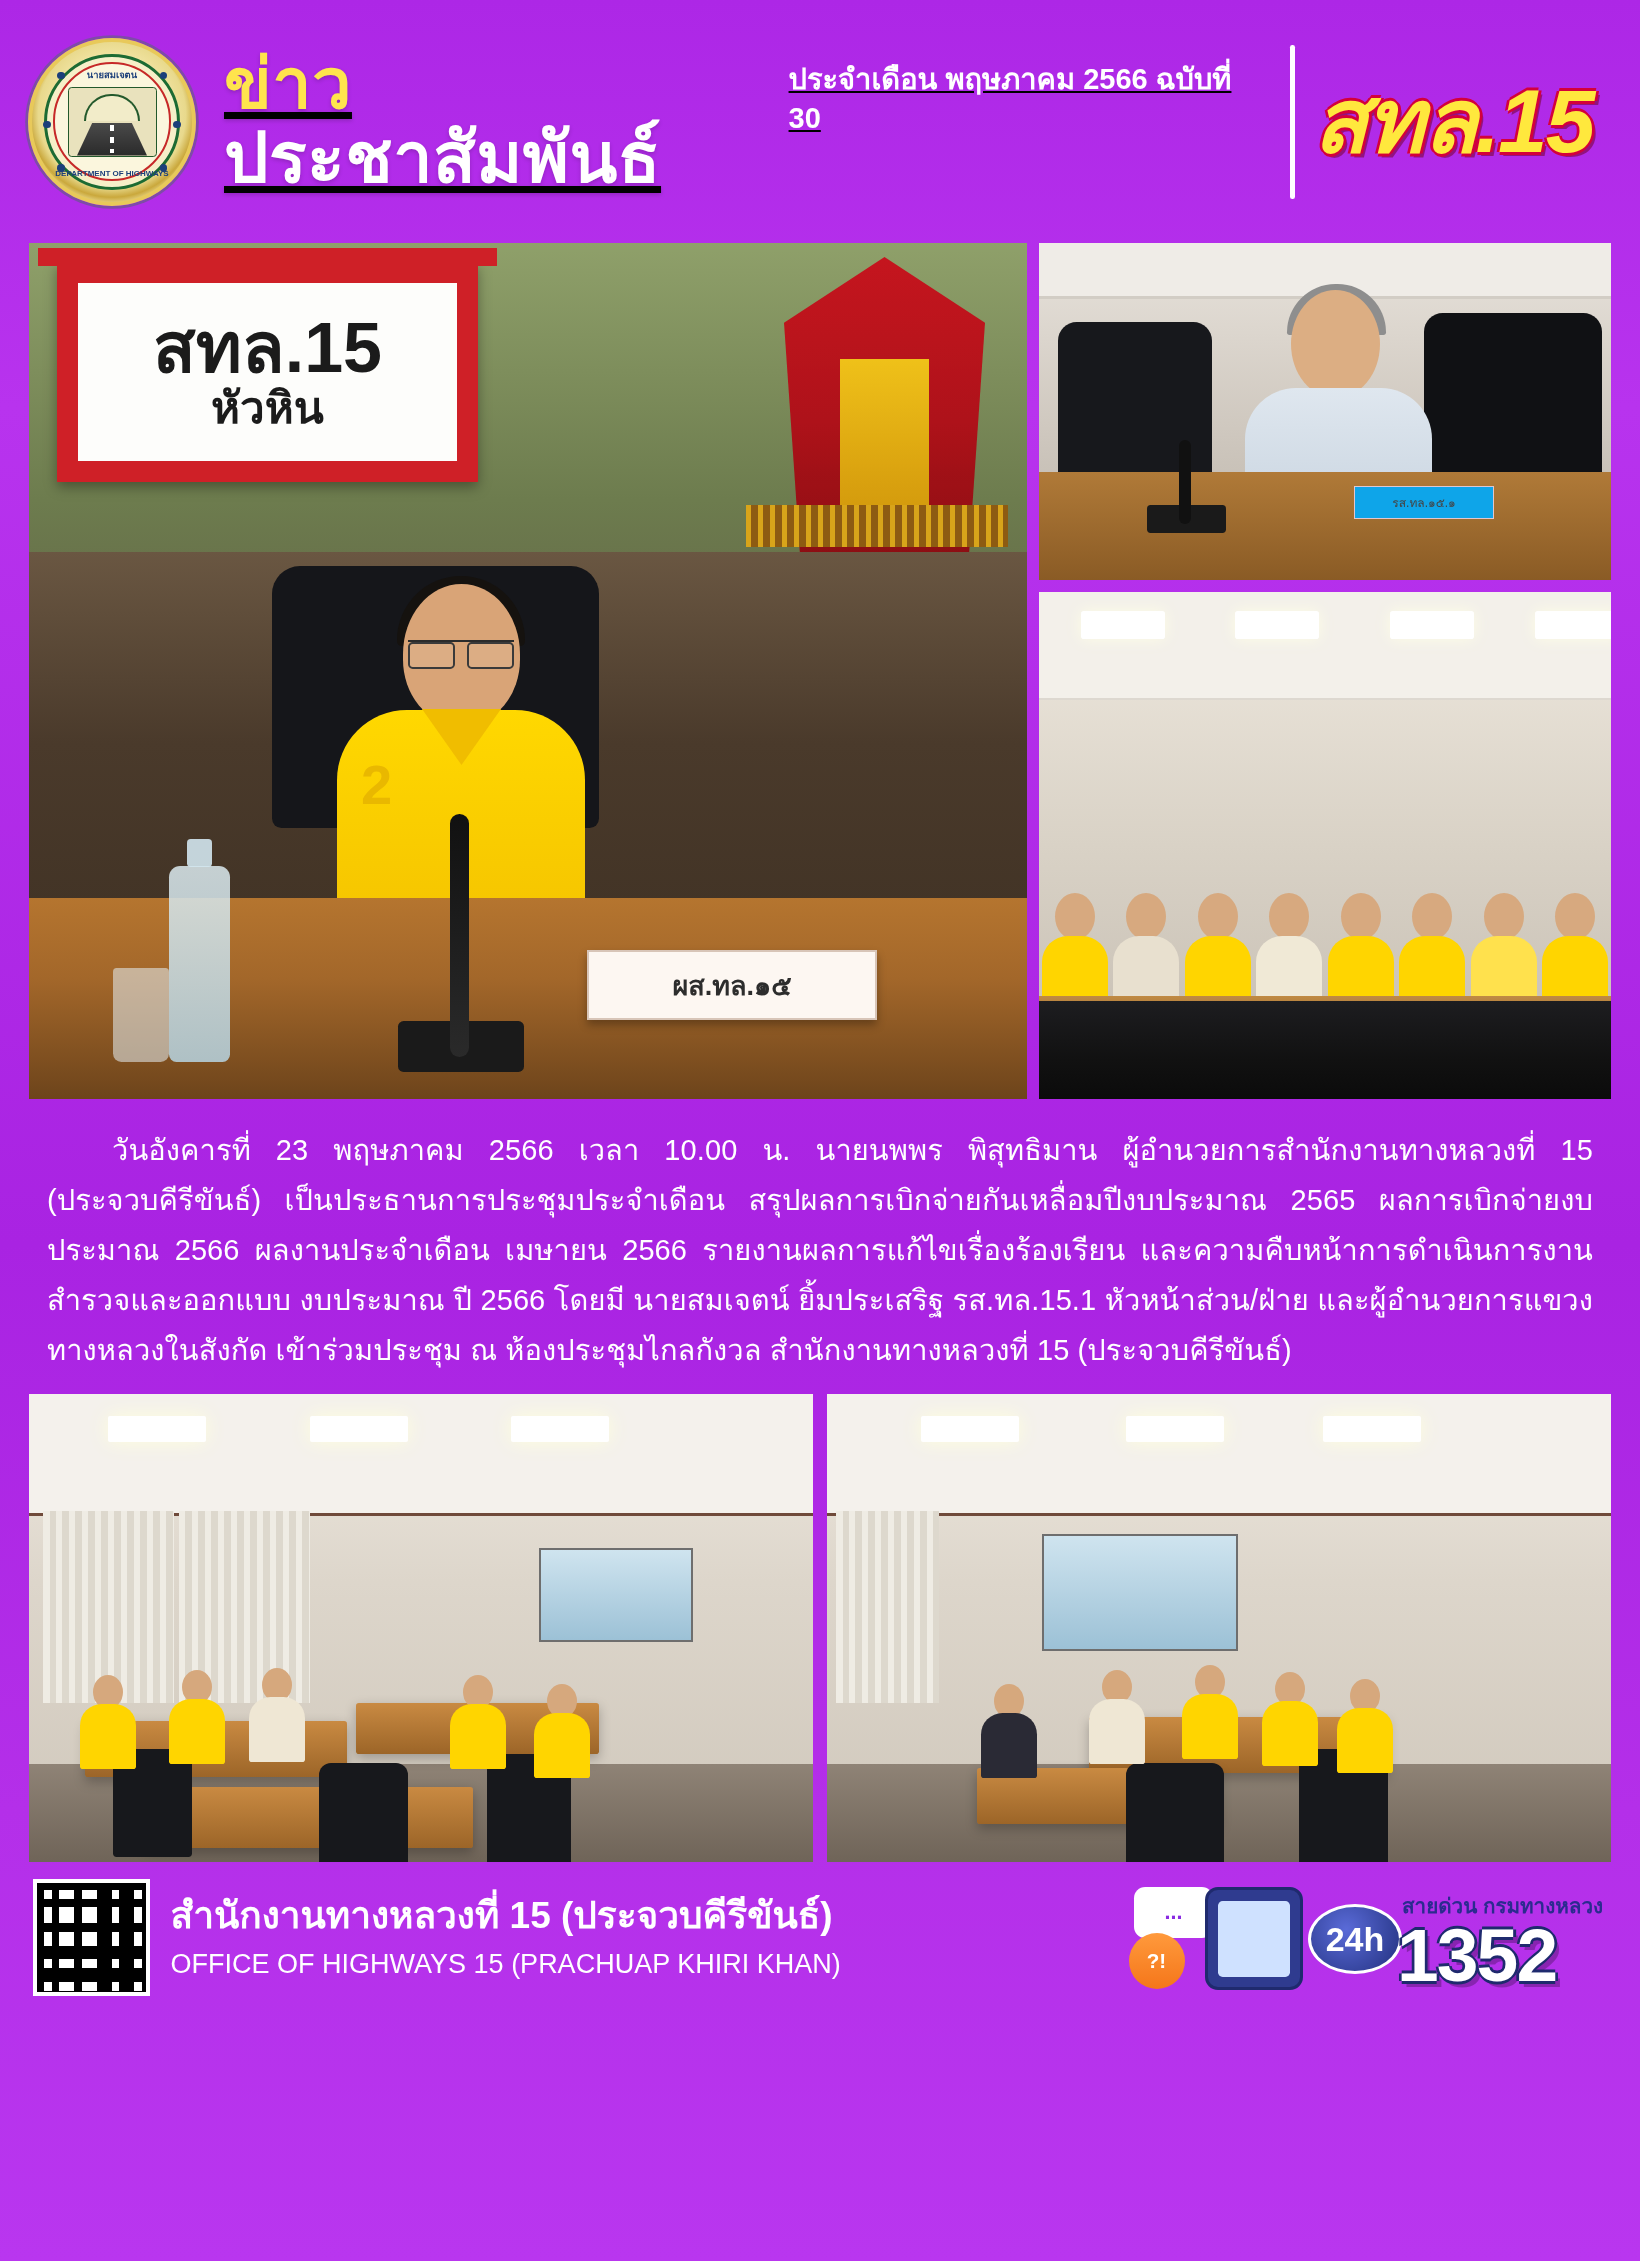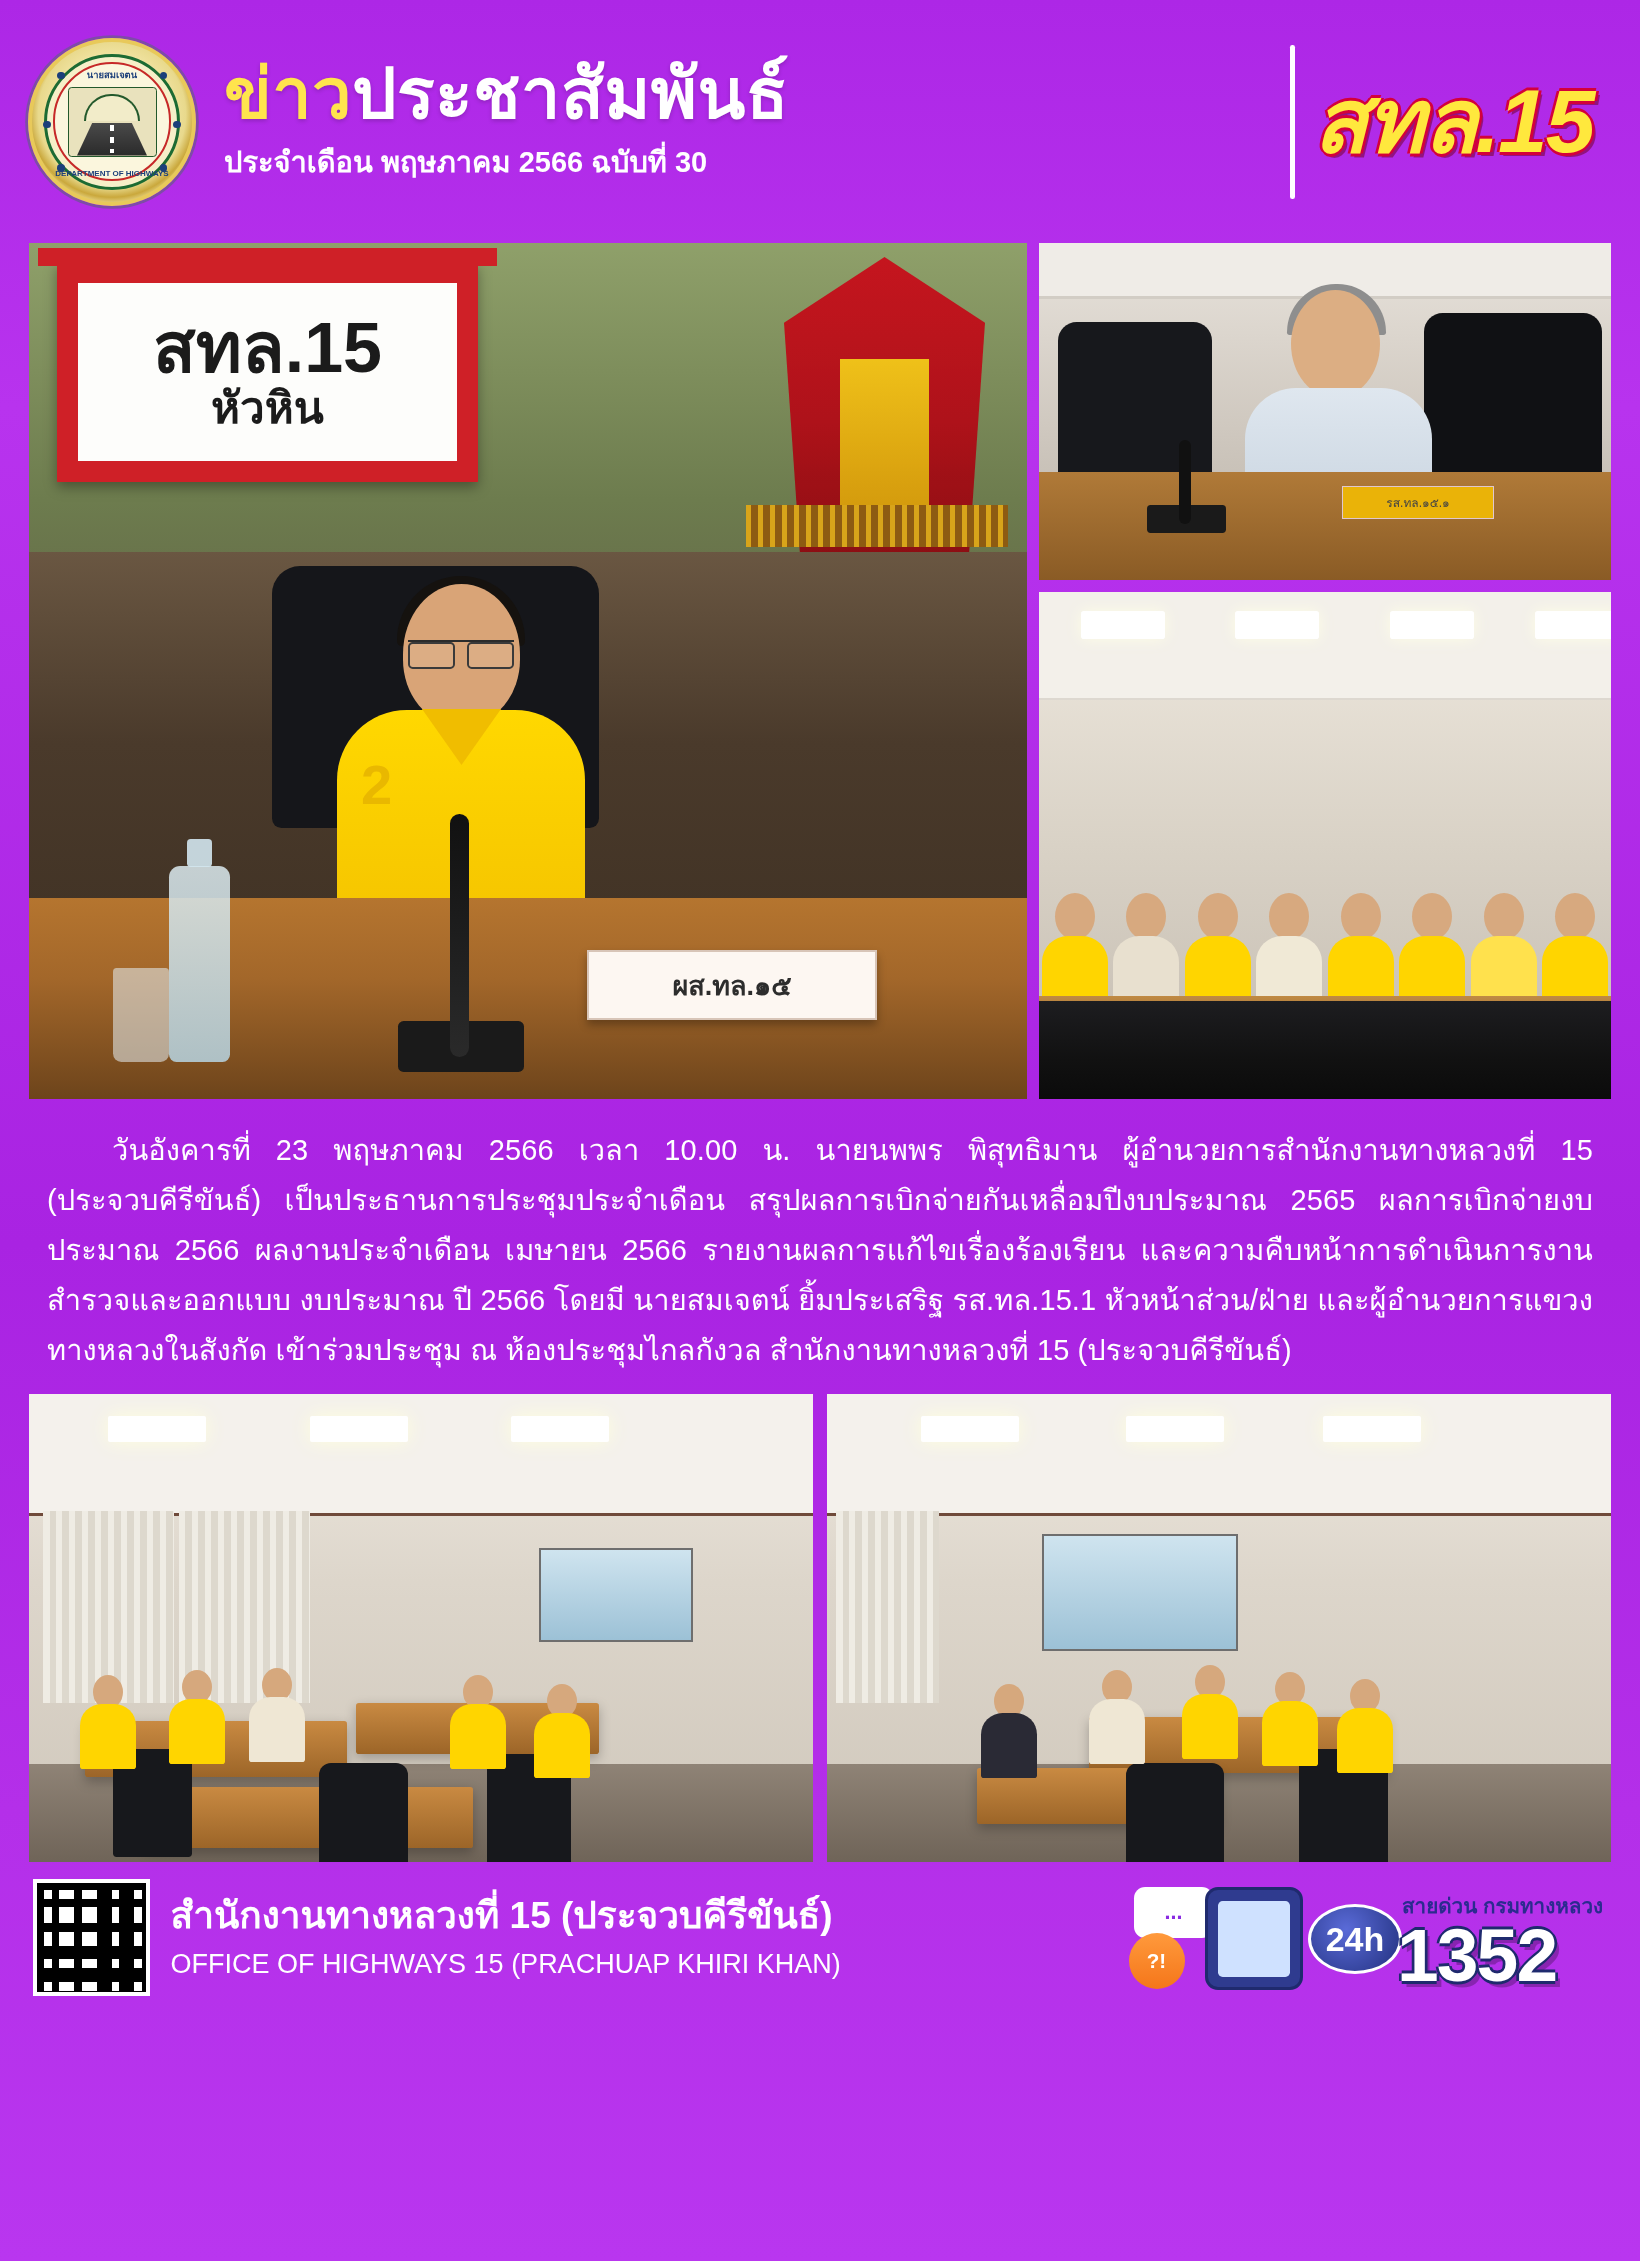--- a/index.html
+++ b/index.html
@@ -111,23 +111,24 @@
     position: absolute;
     width: 7.5px; height: 7.5px;
     border-radius: 50%;
     background: #1c3f7a;
   }
 
   .header-titles {
     flex: 1;
     padding-left: 28px;
     display: flex;
-    flex-direction: column;
+    flex-direction: row;
     justify-content: center;
     align-items: flex-start;
+    text-decoration: underline;
   }
   .title-main {
     font-size: 70px;
     font-weight: bold;
     color: #ffffff;
     line-height: 1.05;
     letter-spacing: 0.5px;
     text-shadow: 0 1.9px 4.7px rgba(0,0,0,.18);
   }
   .title-main .accent { color: #ffe44d; }
@@ -325,21 +326,21 @@
   .p2 { width: 100%; height: 337px; background: #3c3c3c; }
   .p2 .wall { position:absolute; inset:0; background: linear-gradient(180deg,#e8e3dc 0%, #cfc8bf 55%, #b9b2a8 100%); }
   .p2 .ceiling { position:absolute; left:0; right:0; top:0; height:56px; background:#efece7; border-bottom: 3.7px solid #d2cdc5; }
   .p2 .chairL { position:absolute; left:18.7px; top:79px; width:154px; height:178px; background:#17181c; border-radius:18.7px 18.7px 4.7px 4.7px; }
   .p2 .chairR { position:absolute; right:9.4px; top:70px; width:178px; height:196px; background:#101114; border-radius:18.7px 18.7px 4.7px 4.7px; }
   .p2 .person { position:absolute; left:201px; top:47px; width:196px; height:243px; }
   .p2 .person .head { position:absolute; left:51px; top:0; width:89px; height:108px; border-radius:50%; background:#dcae83; }
   .p2 .person .hair { position:absolute; left:47px; top:-5.6px; width:99px; height:51px; border-radius:51px 51px 2.8px 2.8px; background:#8e8e8e; }
   .p2 .person .shirt { position:absolute; left:4.7px; top:98px; width:187px; height:150px; background:linear-gradient(180deg,#dfe7ef,#c6d2de); border-radius:51px 51px 4.7px 4.7px; }
   .p2 .table { position:absolute; left:0; right:0; bottom:0; height:108px; background: linear-gradient(180deg,#b07a38,#8a5b25); }
-  .p2 .plate { position:absolute; right:117px; bottom:61px; width:152px; height:33px; background:#eab308; border:1.9px solid #e0c7cf; display:flex;align-items:center;justify-content:center; font-size:12px; color:#444; }
+  .p2 .plate { position:absolute; right:117px; bottom:61px; width:140px; height:33px; background:#0ea5e9; border:1.9px solid #e0c7cf; display:flex;align-items:center;justify-content:center; font-size:12px; color:#444; }
   .p2 .mic { position:absolute; left:140px; bottom:56px; width:12px; height:84px; background:#111; border-radius:6px; }
   .p2 .micbase { position:absolute; left:108px; bottom:47px; width:79px; height:28px; background:#1a1a1a; border-radius:3.7px; }
 
   
   .p3 { width: 100%; flex: 1; background: #5a5a5a; }
   .p3 .wall { position:absolute; inset:0; background: linear-gradient(180deg,#efe9df 0%, #d9d2c6 50%, #c3bbb0 100%); }
   .p3 .ceiling { position:absolute; left:0; right:0; top:0; height:108px; background:#f3f0ea; border-bottom:2.8px solid #ddd8d0; }
   .p3 .lightpanel { position:absolute; top:18.7px; width:84px; height:28px; background:#ffffff; border-radius:2.8px; box-shadow:0 0 15px rgba(255,255,230,.9); }
   .p3 .row { position:absolute; left:0; right:0; bottom:89px; height:140px; display:flex; align-items:flex-end; justify-content:space-around; }
   .p3 .pp { width: 70px; height: 117px; position: relative; }

